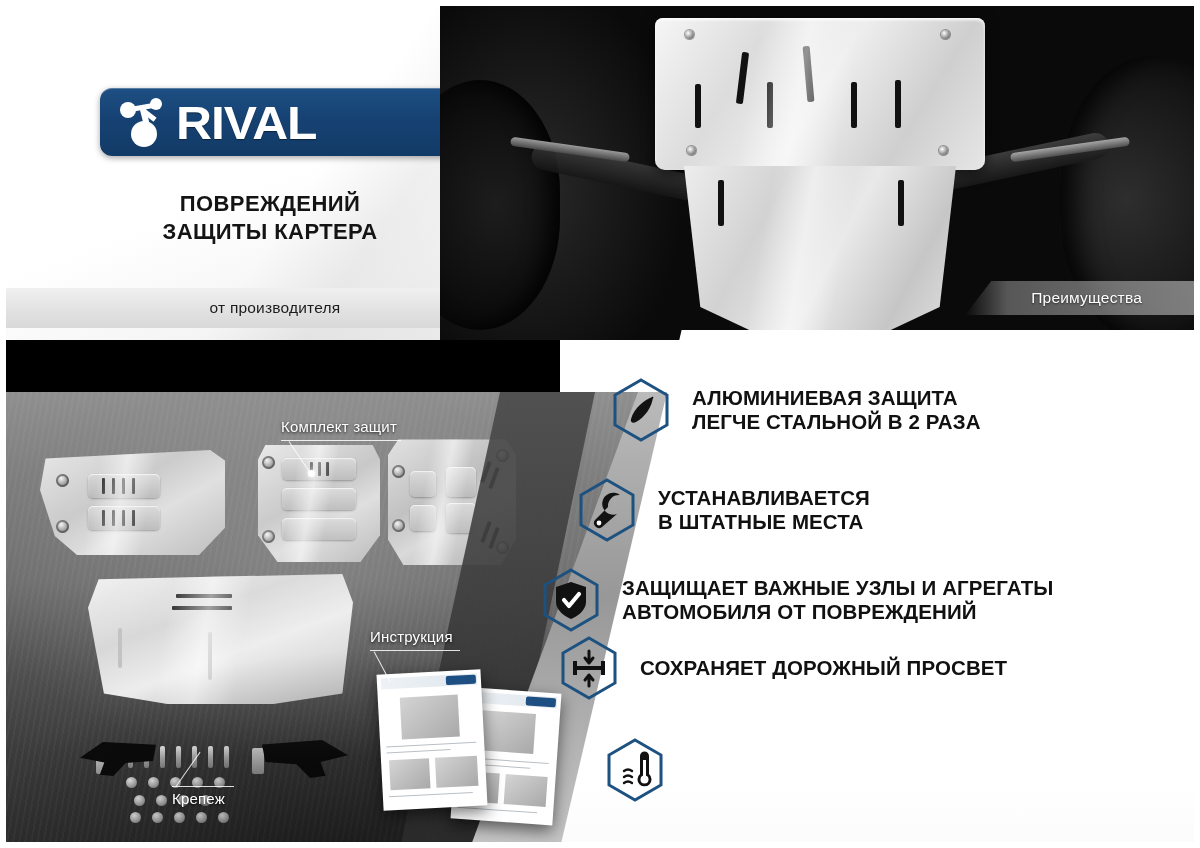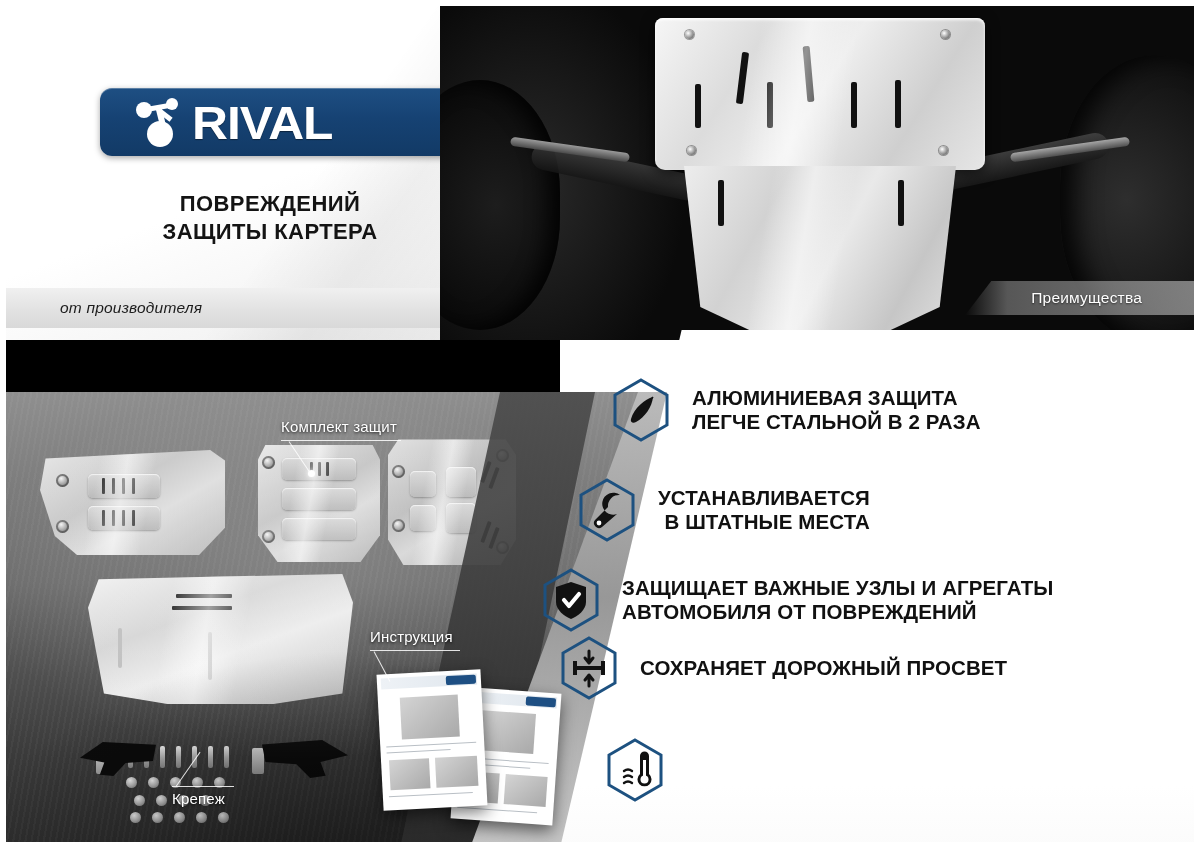--- a/index.html
+++ b/index.html
@@ -27,40 +27,40 @@
     background:linear-gradient(125deg, rgba(255,255,255,0) 58%, rgba(0,0,0,.05) 70%, rgba(255,255,255,0) 86%);
     clip-path: polygon(0 0, 100% 0, 100% 62%, 82% 100%, 0 100%);
     pointer-events:none;
   }
 
   .logo-box {
     position:absolute; left:100px; top:88px; width:368px; height:68px;
     background:linear-gradient(180deg,#1e4f83 0%, #164273 45%, #123a66 100%);
     border-radius:12px;
     box-shadow:0 2px 6px rgba(0,0,0,.35), inset 0 1px 0 rgba(255,255,255,.28);
-    display:flex; align-items:center; padding-left:30px;
+    display:flex; align-items:center; padding-left:14px;
   }
   .logo-mark { width:64px; height:56px; flex:0 0 auto; }
   .logo-word {
     color:#ffffff; font-size:47px; font-weight:bold; letter-spacing:-1px;
     font-family:"Liberation Sans", sans-serif;
     line-height:1; margin-left:-2px;
     text-shadow:0 1px 1px rgba(0,0,0,.45);
     transform:scaleX(1.06); transform-origin:left center;
   }
 
   .hero-title {
     position:absolute; left:100px; top:190px; width:340px;
     text-align:center; color:#141414;
     font-size:22px; font-weight:bold; line-height:1.28; letter-spacing:.4px;
   }
   .hero-sub-strip {
     position:absolute; left:0; top:288px; width:490px; height:40px;
     background:linear-gradient(180deg,#f0f0f0 0%, #e2e2e2 55%, #d9d9d9 100%);
-    display:flex; align-items:center; justify-content:flex-start;font-style:italic;
+    display:flex; align-items:center; justify-content:center;
   }
   .hero-sub-strip span { font-size:15.5px; color:#1c1c1c; letter-spacing:.2px; padding-left:60px;}
 
   
   .photo {
     position:absolute; left:440px; top:0; width:760px; height:340px;
     background:#050505; overflow:hidden;
   }
   .car-dark { position:absolute; inset:0;
     background:
@@ -414,21 +414,21 @@
         <svg viewBox="0 0 58 64" width="58" height="64">
           <polygon points="29,2 55,17 55,47 29,62 3,47 3,17" fill="none" stroke="#1d5180" stroke-width="3"></polygon>
           <path d="M41 19 C33 21 22 30 19 41 C18 44 21 46 24 44 C33 39 40 29 41 19 Z" fill="#121212"></path>
           <path d="M41 19 L20 43" stroke="#121212" stroke-width="1.6" fill="none"></path>
         </svg>
       </div>
       <div class="feat-text">АЛЮМИНИЕВАЯ ЗАЩИТА
 ЛЕГЧЕ СТАЛЬНОЙ В 2 РАЗА</div>
     </div>
 
-    <div class="feat" style="left:18px;top:148px;text-align:right;">
+    <div class="feat" style="left:18px;top:148px;">
       <div class="hexwrap">
         <svg viewBox="0 0 58 64" width="58" height="64">
           <polygon points="29,2 55,17 55,47 29,62 3,47 3,17" fill="none" stroke="#1d5180" stroke-width="3"></polygon>
           <path d="M42 17 a11 11 0 1 0 -3 19 L24 49 a5 5 0 0 1 -7 -7 L30 29 a11 11 0 0 1 12 -12 Z" fill="#121212"></path>
           <circle cx="21" cy="45" r="2.4" fill="#fff"></circle>
         </svg>
       </div>
       <div class="feat-text">УСТАНАВЛИВАЕТСЯ
 В ШТАТНЫЕ МЕСТА</div>
     </div>

